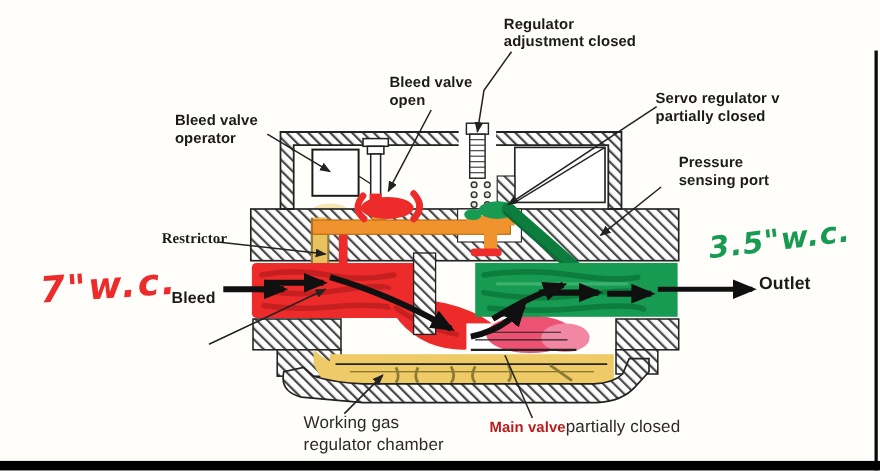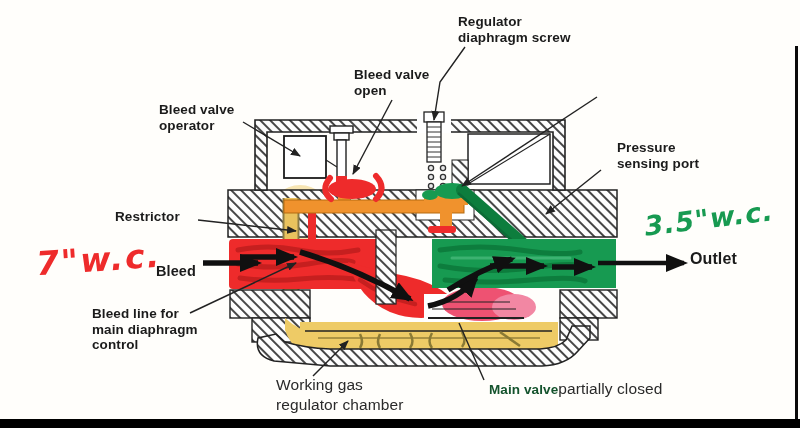--- a/index.html
+++ b/index.html
@@ -11,26 +11,26 @@
   .lbl-lite{font-weight:400;font-size:15.5px;color:#2a2a2a;line-height:1.3;}
   .hand{position:absolute;font-style:italic;font-weight:700;white-space:nowrap;
         font-family:"DejaVu Sans",sans-serif;}
   #lbl-7wc{left:36px;top:240px;font-size:33px;color:var(--red,#ee2b2b);transform:rotate(-4deg);letter-spacing:2px;}
   #lbl-35wc{left:644px;top:203px;font-size:27px;color:var(--green,#179a51);transform:rotate(-7deg);letter-spacing:1px;}
   #lbl-operator{left:159px;top:102px;}
   #lbl-open{left:354px;top:67px;}
   #lbl-screw{left:458px;top:14px;}
   #lbl-servo{left:596px;top:82px;}
   #lbl-sensing{left:601px;top:140px;margin-left:16px;}
-  #lbl-restrictor{left:115px;top:209px;}
+  #lbl-restrictor{left:147px;top:209px;font-family:Liberation Serif, serif;}
   #lbl-inlet{left:156px;top:263px;font-size:14.5px;}
   #lbl-bleedline{left:92px;top:306px;}
   #lbl-working{left:276px;top:375px;}
   #lbl-mainvalve{left:445px;top:380px;}
-  #lbl-mainvalve .print{font-weight:700;font-size:13.5px;color:#14532d;margin-left:44px;}
+  #lbl-mainvalve .print{font-weight:700;font-size:13.5px;color:#b91c1c;}
   #lbl-mainvalve .added{font-weight:400;font-size:15.5px;color:#2a2a2a;}
   #lbl-outlet{left:690px;top:250px;font-size:16px;font-weight:600;}
   #bottom-bar{position:absolute;left:0;top:419px;width:800px;height:9px;background:#000;}
 </style>
 </head>
 <body>
 
 <div id="stage">
 
 <svg width="800" height="428" viewBox="0 0 800 428">
@@ -209,28 +209,27 @@
   </g>
 
   <line x1="796.5" y1="46" x2="796.5" y2="428" stroke="#0a0a0a" stroke-width="3"></line>
 </svg>
 
 <div class="lbl" id="lbl-operator">Bleed valve
 operator</div>
 <div class="lbl" id="lbl-open">Bleed valve
 open</div>
 <div class="lbl" id="lbl-screw">Regulator
-diaphragm screw</div>
+adjustment closed</div>
+<div class="lbl" id="lbl-servo">Servo regulator v
+partially closed</div>
 <div class="lbl" id="lbl-sensing">Pressure
 sensing port</div>
 <div class="lbl" id="lbl-restrictor">Restrictor</div>
 <div class="lbl" id="lbl-inlet">Bleed</div>
-<div class="lbl" id="lbl-bleedline">Bleed line for
-main diaphragm
-control</div>
 <div class="lbl lbl-lite" id="lbl-working">Working gas
 regulator chamber</div>
 <div class="lbl" id="lbl-mainvalve"><span class="print">Main valve</span><span class="added">partially closed</span></div>
 <div class="lbl" id="lbl-outlet">Outlet</div>
 
 <div class="hand" id="lbl-7wc">7"w.c.</div>
 <div class="hand" id="lbl-35wc">3.5"w.c.</div>
 
 <div id="bottom-bar"></div>
 </div>

